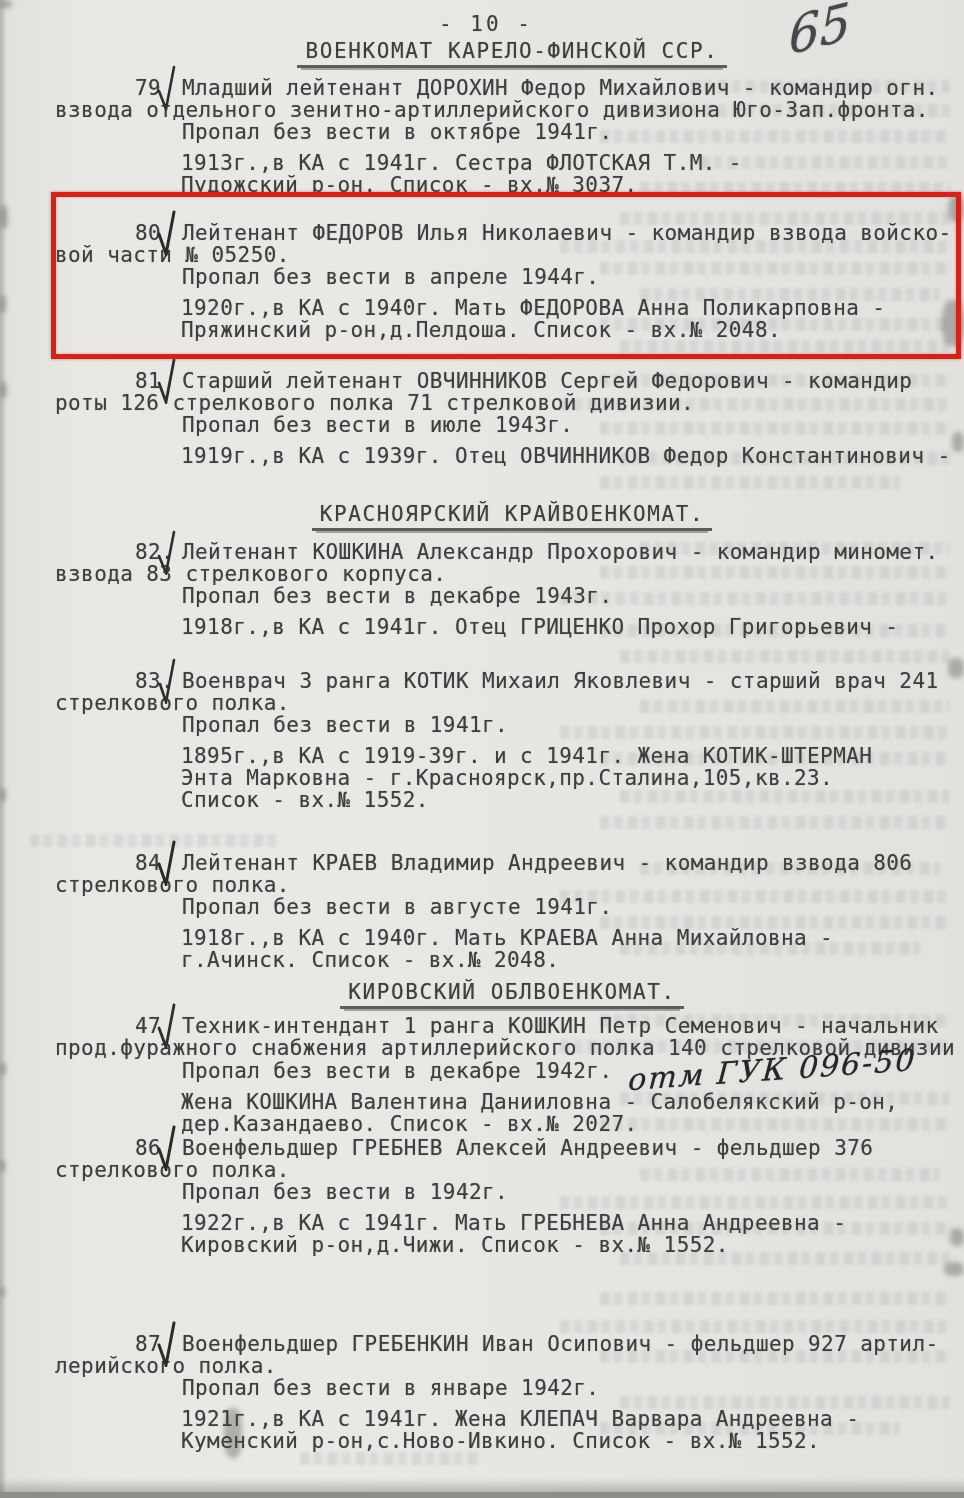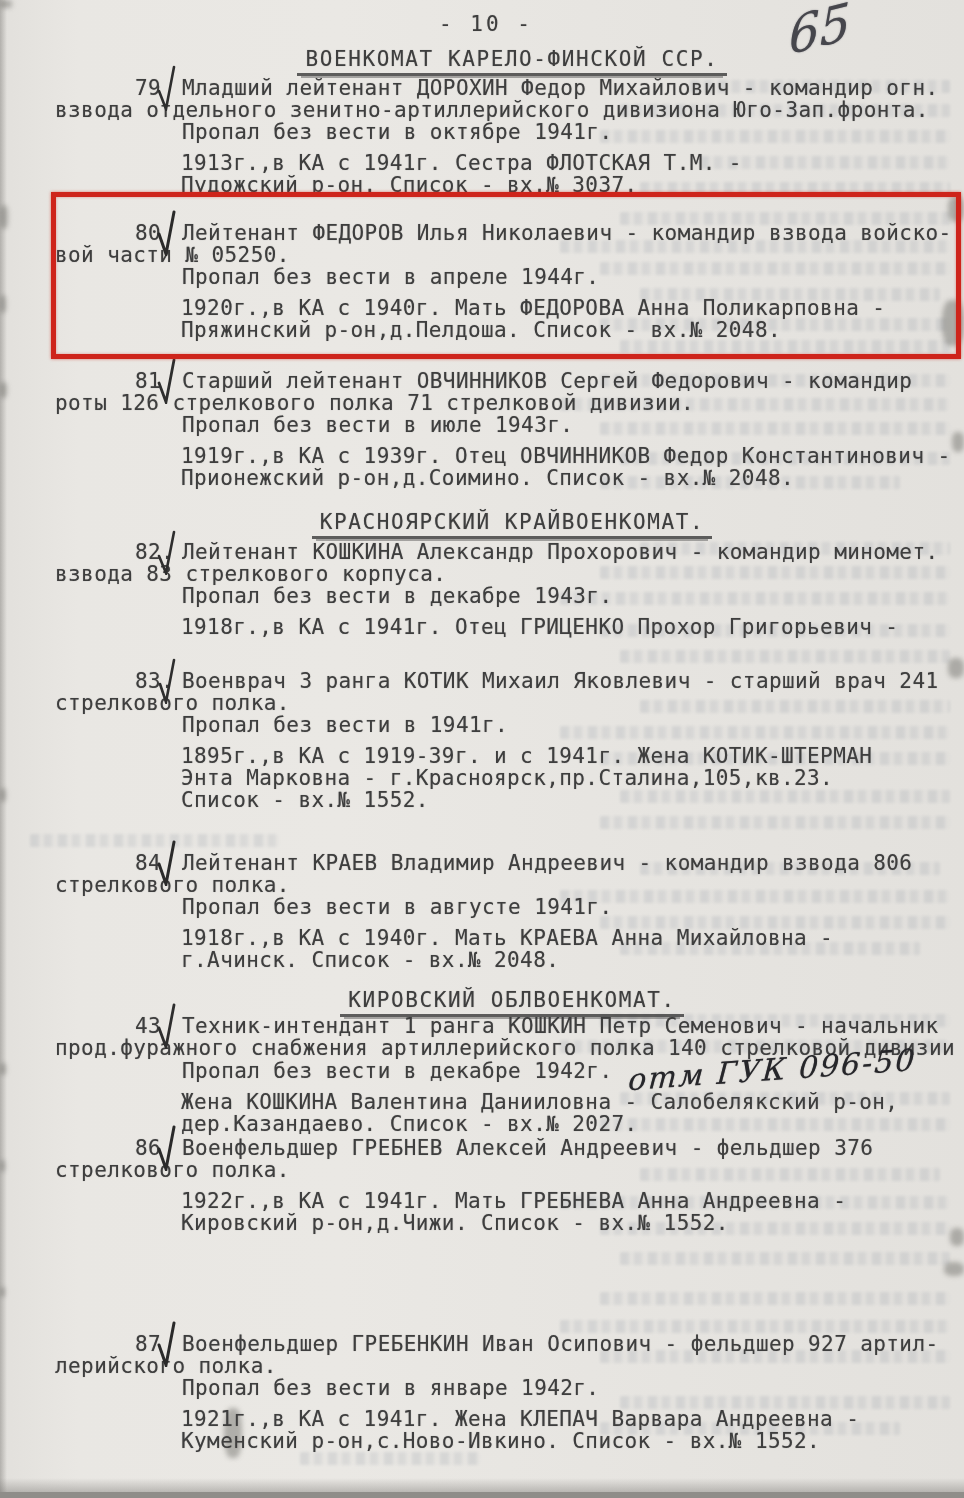--- a/index.html
+++ b/index.html
@@ -14,21 +14,20 @@
            text-shadow:0 0 1px rgba(62,62,62,.45); white-space:nowrap; }
   .abs { position:absolute; left:0; width:964px; }
 
   .pagenum { top:13px; text-align:center; left:4px; letter-spacing:3px; }
 
   .heading { text-align:center; left:60px; width:904px; }
   .heading .hspan {
     display:inline-block; letter-spacing:1.6px; padding:0 8px 3px 8px;
     border-bottom:3px solid rgba(58,58,58,.8);
     box-shadow:0 6px 0 -4px rgba(58,58,58,.4);
-    margin-top:8px;
   }
 
   .entry { position:absolute; left:0; width:964px; }
   .head { position:relative; padding-left:135px; }
   .num  { display:inline-block; width:47px; }
   .check { position:absolute; width:20px; height:46px; pointer-events:none; }
   .check svg { width:100%; height:100%; }
   .head .check { left:156px; top:-12px; }
   .cont   { margin-left:55px; }
   .status { margin-left:182px; }
@@ -175,21 +174,20 @@
   <div class="entry typew" style="top:370px">
     <div class="head">
       <span class="num">81</span><span class="check"><svg viewBox="0 0 20 46">
             <path d="M3 25 L10 44 L18 2" stroke="#2e2e2e" stroke-width="2.8" fill="none" stroke-linecap="round"></path>
           </svg></span><span>Старший лейтенант ОВЧИННИКОВ Сергей Федорович - командир</span>
     </div>
     <div class="cont">роты 126 стрелкового полка 71 стрелковой дивизии.</div>
     <div class="status">Пропал без вести в июле 1943г.</div>
     <div class="details">
       <div>1919г.,в КА с 1939г. Отец ОВЧИННИКОВ Федор Константинович -</div>
-      <div>Прионежский р-он,д.Соимино. Список - вх.№ 2048.</div>
     </div>
   </div>
 
   <div class="abs typew heading" style="top:503px">
     <span class="hspan">КРАСНОЯРСКИЙ КРАЙВОЕНКОМАТ.</span>
   </div>
 
   <div class="entry typew" style="top:541px">
     <div class="head">
       <span class="num">82.</span><span class="check"><svg viewBox="0 0 20 46">
@@ -231,39 +229,40 @@
       <div>г.Ачинск. Список - вх.№ 2048.</div>
     </div>
   </div>
 
   <div class="abs typew heading" style="top:981px">
     <span class="hspan">КИРОВСКИЙ ОБЛВОЕНКОМАТ.</span>
   </div>
 
   <div class="entry typew" style="top:1015px">
     <div class="head">
-      <span class="num">43</span><span class="check"><svg viewBox="0 0 20 46">
+      <span class="num">47</span><span class="check"><svg viewBox="0 0 20 46">
             <path d="M3 25 L10 44 L18 2" stroke="#2e2e2e" stroke-width="2.8" fill="none" stroke-linecap="round"></path>
           </svg></span><span>Техник-интендант 1 ранга КОШКИН Петр Семенович - начальник</span>
     </div>
     <div class="cont">прод.фуражного снабжения артиллерийского полка 140 стрелковой дивизии</div>
     <div class="status"><span>Пропал без вести в декабре 1942г.</span><span class="hand-note">отм ГУК 096-50</span></div>
     <div class="details">
       <div>Жена КОШКИНА Валентина Данииловна - Салобелякский р-он,</div>
       <div>дер.Казандаево. Список - вх.№ 2027.</div>
     </div>
   </div>
 
   <div class="entry typew" style="top:1137px">
     <div class="head">
       <span class="num">86</span><span class="check"><svg viewBox="0 0 20 46">
             <path d="M3 24 L10 44 L18 2" stroke="#2a2a2a" stroke-width="3" fill="none" stroke-linecap="round"></path>
           </svg></span><span>Военфельдшер ГРЕБНЕВ Алексей Андреевич - фельдшер 376</span>
     </div>
     <div class="cont">стрелкового полка.</div>
+    <div class="status">Пропал без вести в 1942г.</div>
     <div class="details">
       <div>1922г.,в КА с 1941г. Мать ГРЕБНЕВА Анна Андреевна -</div>
       <div>Кировский р-он,д.Чижи. Список - вх.№ 1552.</div>
     </div>
   </div>
 
   <div class="entry typew" style="top:1333px">
     <div class="head">
       <span class="num">87</span><span class="check"><svg viewBox="0 0 20 46">
             <path d="M3 24 L10 44 L18 2" stroke="#2a2a2a" stroke-width="3" fill="none" stroke-linecap="round"></path>

